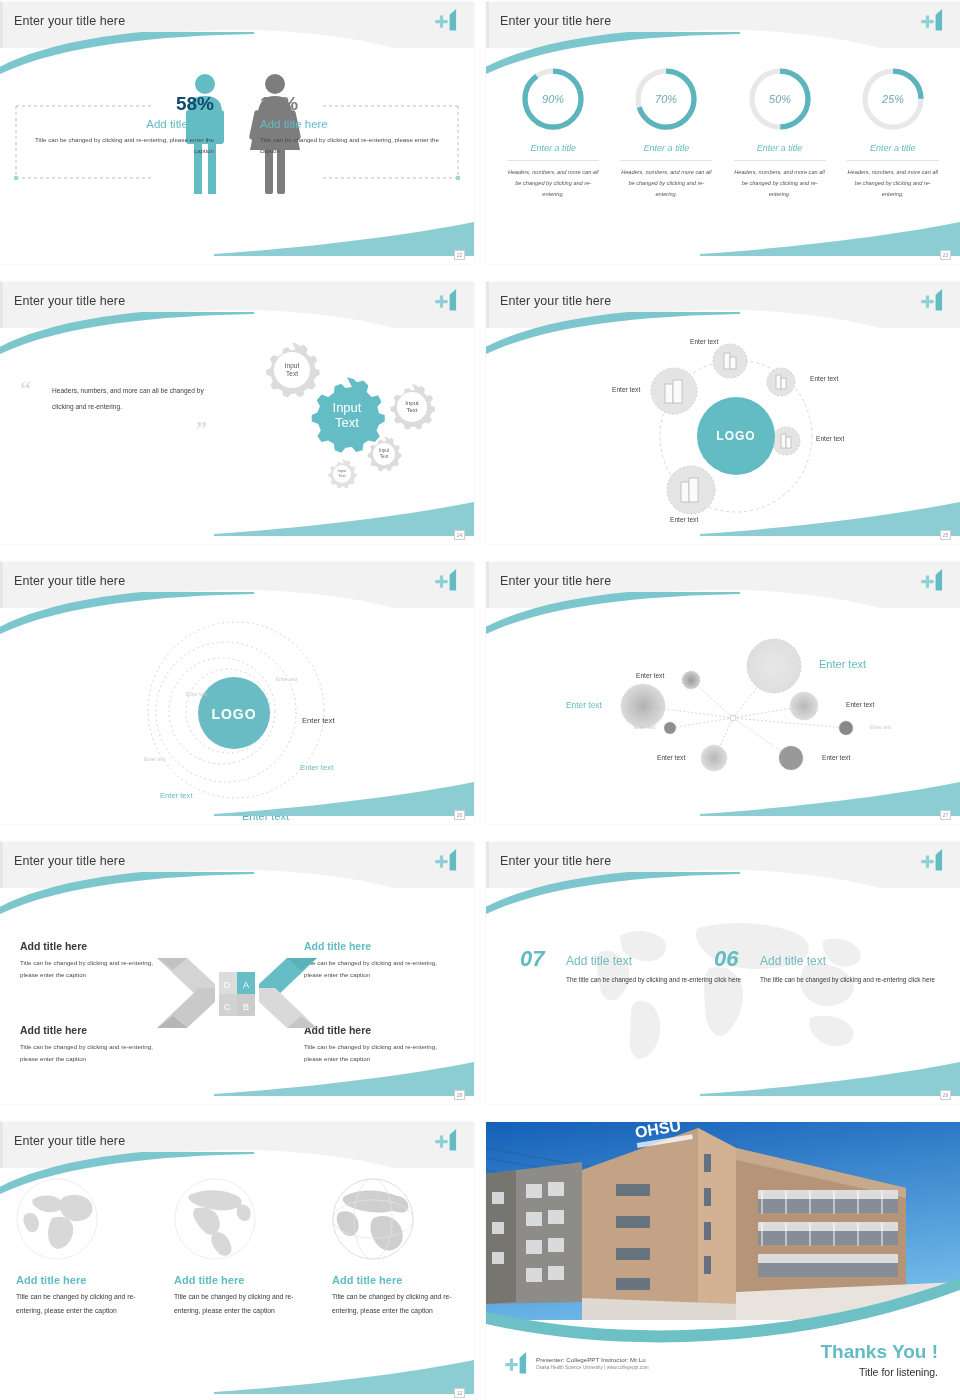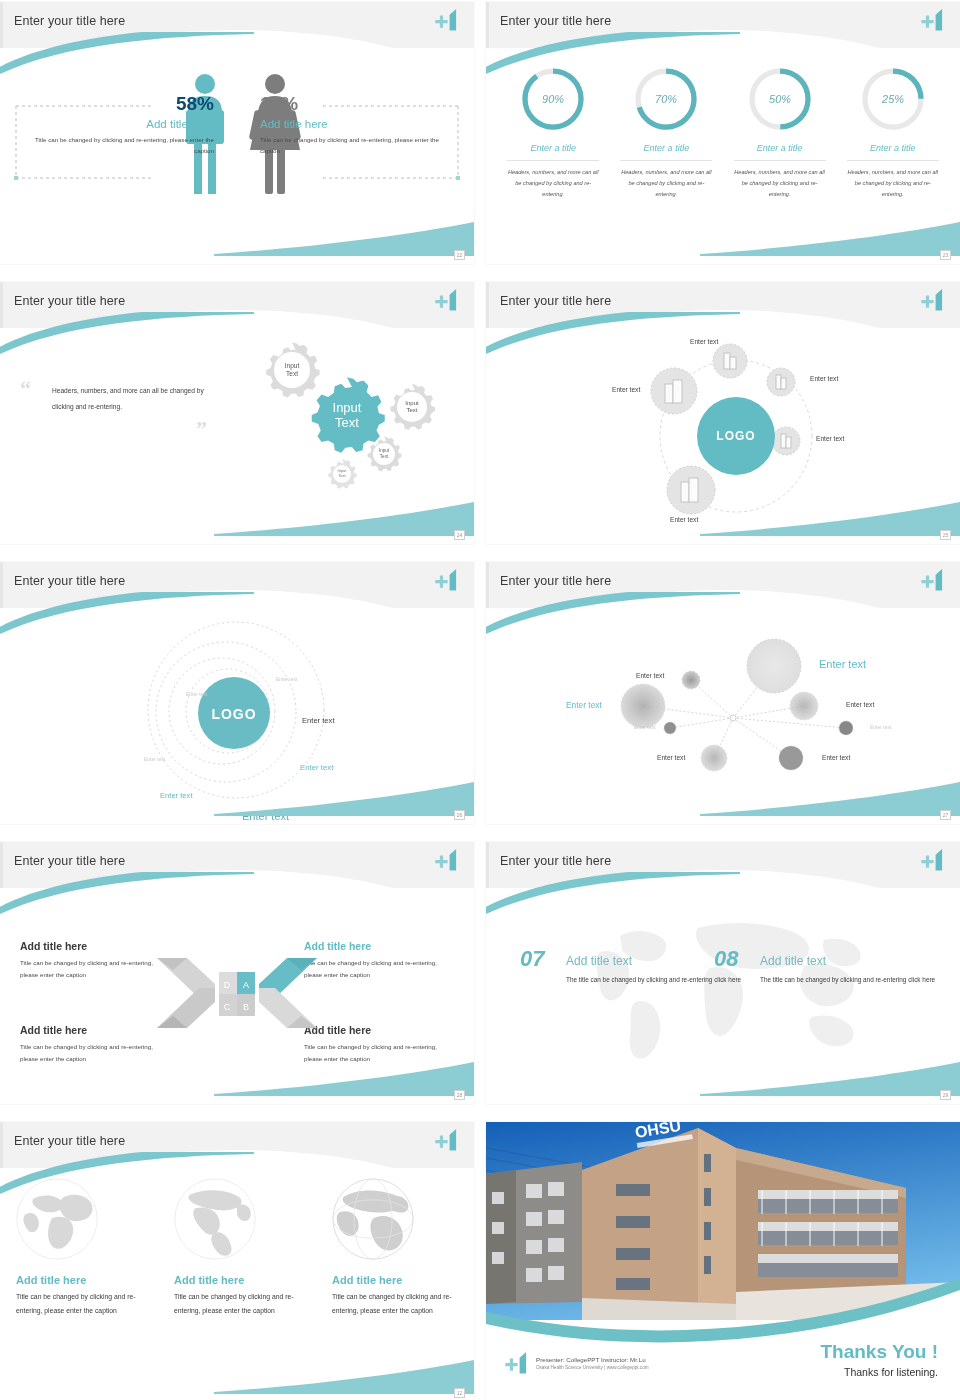--- a/index.html
+++ b/index.html
@@ -551,21 +551,21 @@
           <path d="M226 60 C248 54 268 62 274 74 C280 88 268 98 252 100 C234 102 220 86 222 72 Z"></path>
           <path d="M232 112 C248 106 268 112 274 122 C280 134 268 142 254 140 C240 138 228 124 232 112 Z"></path>
           <path d="M246 34 C262 30 278 36 282 46 C286 56 274 62 262 60 C250 58 242 44 246 34 Z"></path>
         </g>
       </svg>
 
       <div class="num" style="left:34px;top:58px">07</div>
       <div class="ttl" style="left:80px;top:66px">Add title text</div>
       <div class="dsc" style="left:80px;top:86px">The title can be changed by clicking and re-entering click here</div>
 
-      <div class="num" style="left:228px;top:58px">08</div>
+      <div class="num" style="left:228px;top:58px">06</div>
       <div class="ttl" style="left:274px;top:66px">Add title text</div>
       <div class="dsc" style="left:274px;top:86px">The title can be changed by clicking and re-entering click here</div>
     </div>
     <div class="slide-num">29</div>
   </div>
 
   <div class="slide">
     <div class="hdr">
         <div class="curve"></div>
       </div>
@@ -735,17 +735,17 @@
           <path d="M24 36V12l10-9v33z" fill="#63bcc4"></path>
         </svg>
       <div>
         <div class="pl1">Presenter: CollegePPT   Instructor: Mr.Lu</div>
         <div class="pl2">Osaka Health Science University  |  www.collegeppt.com</div>
       </div>
     </div>
 
     <div class="thanks">
       <div class="t1">Thanks You !</div>
-      <div class="t2">Thanks for listening.</div>
+      <div class="t2">Title for listening.</div>
     </div>
   </div>
 
 </div>
 
 </body></html>

